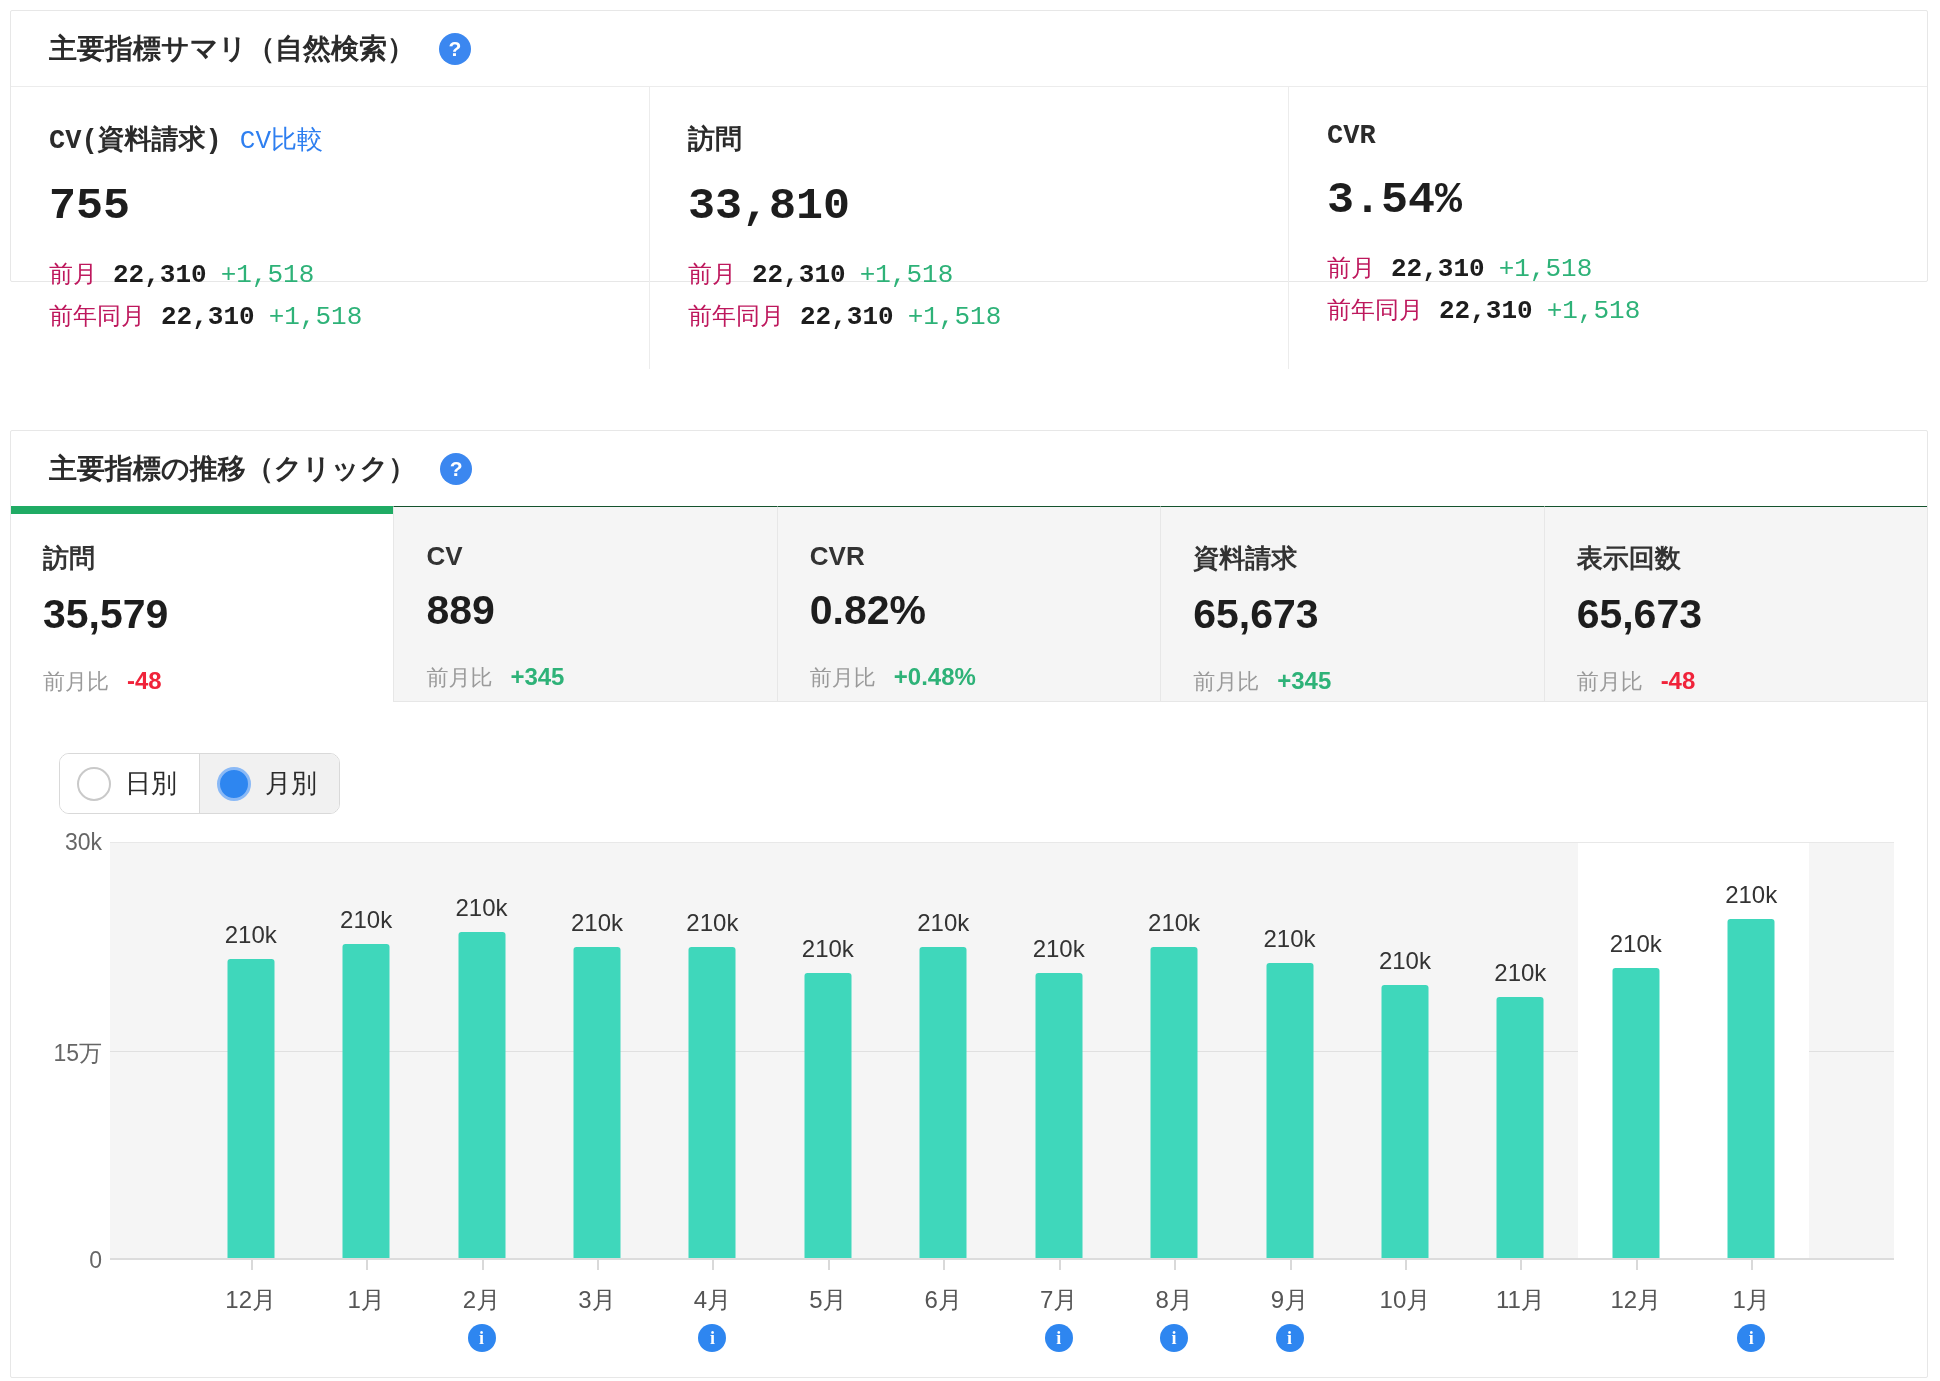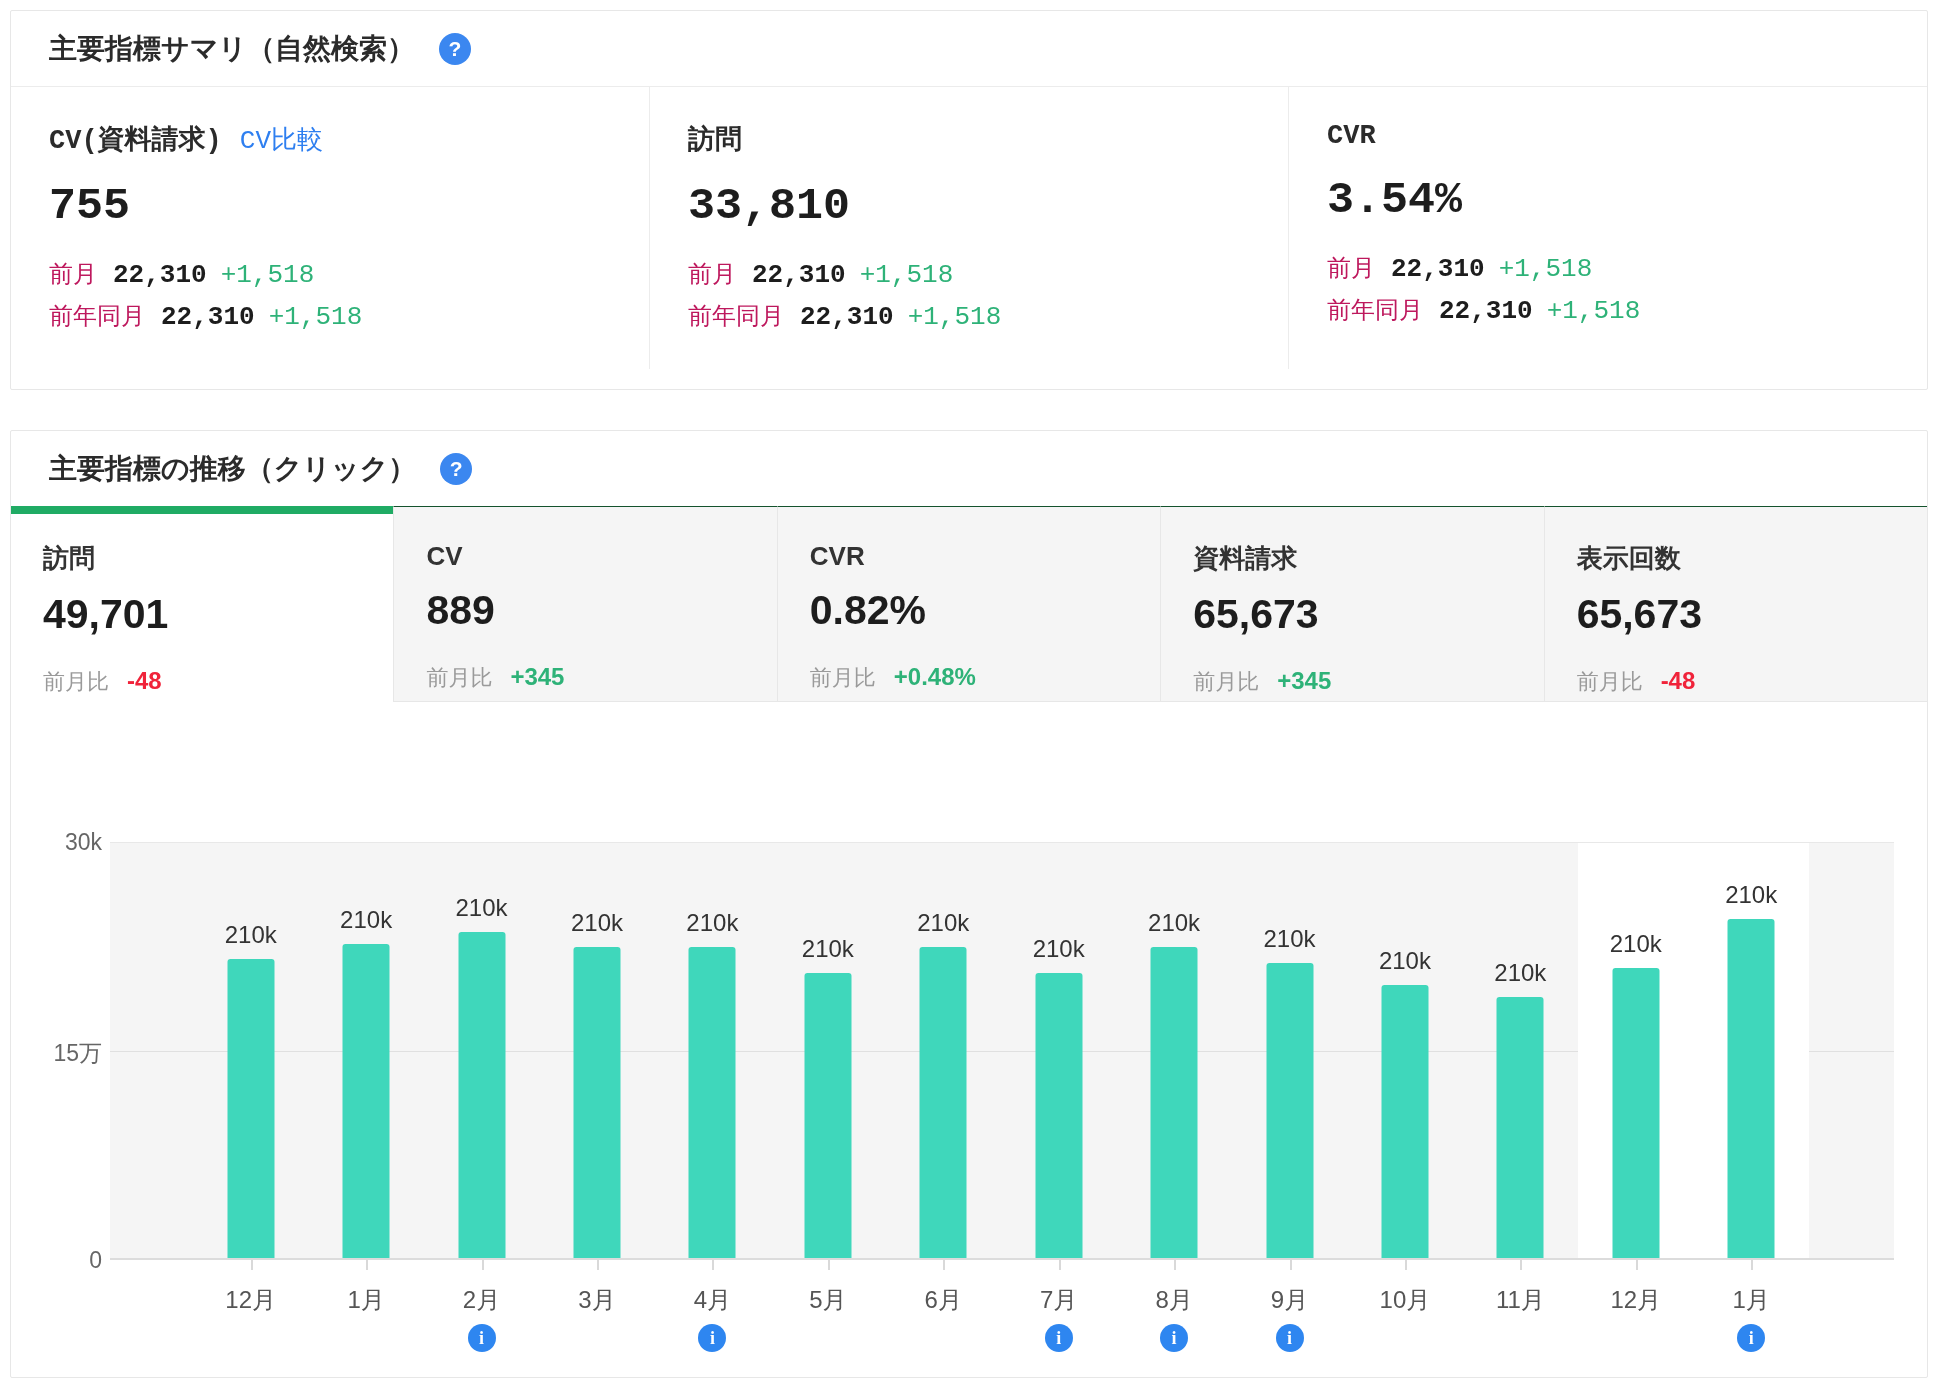--- a/index.html
+++ b/index.html
@@ -1,20 +1,20 @@
 <!DOCTYPE html>
 <html><head>
 <meta charset="utf-8">
 <style>
   * { margin:0; padding:0; box-sizing:border-box; }
   body { background:#fff; font-family:"Liberation Sans","DejaVu Sans",sans-serif; }
   .page { position:relative; width:1940px; height:1381px; background:#fff; overflow:hidden; }
 
   .card { position:absolute; background:#fff; border:1px solid #e7e7e7; border-radius:2px; }
-  #card-summary { left:10px; top:10px; width:1918px; height:380px; }
+  #card-summary { left:10px; top:10px; width:1918px; height:272px; }
   #card-trend   { left:10px; top:430px; width:1918px; height:948px; }
 
   .card-header { display:flex; align-items:center; padding-left:38px; }
   #card-summary .card-header { height:76px; border-bottom:1px solid #ececec; }
   #card-trend .card-header { height:75px; }
   .card-title { font-size:28px; font-weight:700; color:#2b2b2b; }
   .help-icon { width:32px; height:32px; border-radius:50%; background:#3b87f0; color:#fff;
                font-size:21px; font-weight:700; display:flex; align-items:center; justify-content:center;
                margin-left:24px; cursor:pointer; }
 
@@ -151,21 +151,21 @@
 
   <section class="card" id="card-trend">
     <div class="card-header">
       <h2 class="card-title">主要指標の推移（クリック）</h2>
       <span class="help-icon">?</span>
     </div>
 
     <div class="tabs">
       <div class="tab active">
         <div class="tab-label">訪問</div>
-        <div class="tab-value">49,701</div>
+        <div class="tab-value">35,579</div>
         <div class="tab-compare">
           <span class="compare-label">前月比</span>
           <span class="delta neg">-48</span>
         </div>
       </div>
       <div class="tab">
         <div class="tab-label">CV</div>
         <div class="tab-value">889</div>
         <div class="tab-compare">
           <span class="compare-label">前月比</span>
@@ -191,20 +191,30 @@
       <div class="tab">
         <div class="tab-label">表示回数</div>
         <div class="tab-value">65,673</div>
         <div class="tab-compare">
           <span class="compare-label">前月比</span>
           <span class="delta neg">-48</span>
         </div>
       </div>
     </div>
 
+    <div class="segmented">
+      <div class="segment">
+        <span class="radio"></span>
+        <span class="segment-label">日別</span>
+      </div>
+      <div class="segment selected">
+        <span class="radio"></span>
+        <span class="segment-label">月別</span>
+      </div>
+    </div>
 
     <span class="y-label y-30">30k</span>
     <span class="y-label y-15">15万</span>
     <span class="y-label y-0">0</span>
 
     <div class="chart-plot">
       <div class="gridline"></div>
       <div class="chart-cols">
           <div class="col">
             <div class="bar" style="height: 72%; background: rgb(63, 215, 187);"></div>

